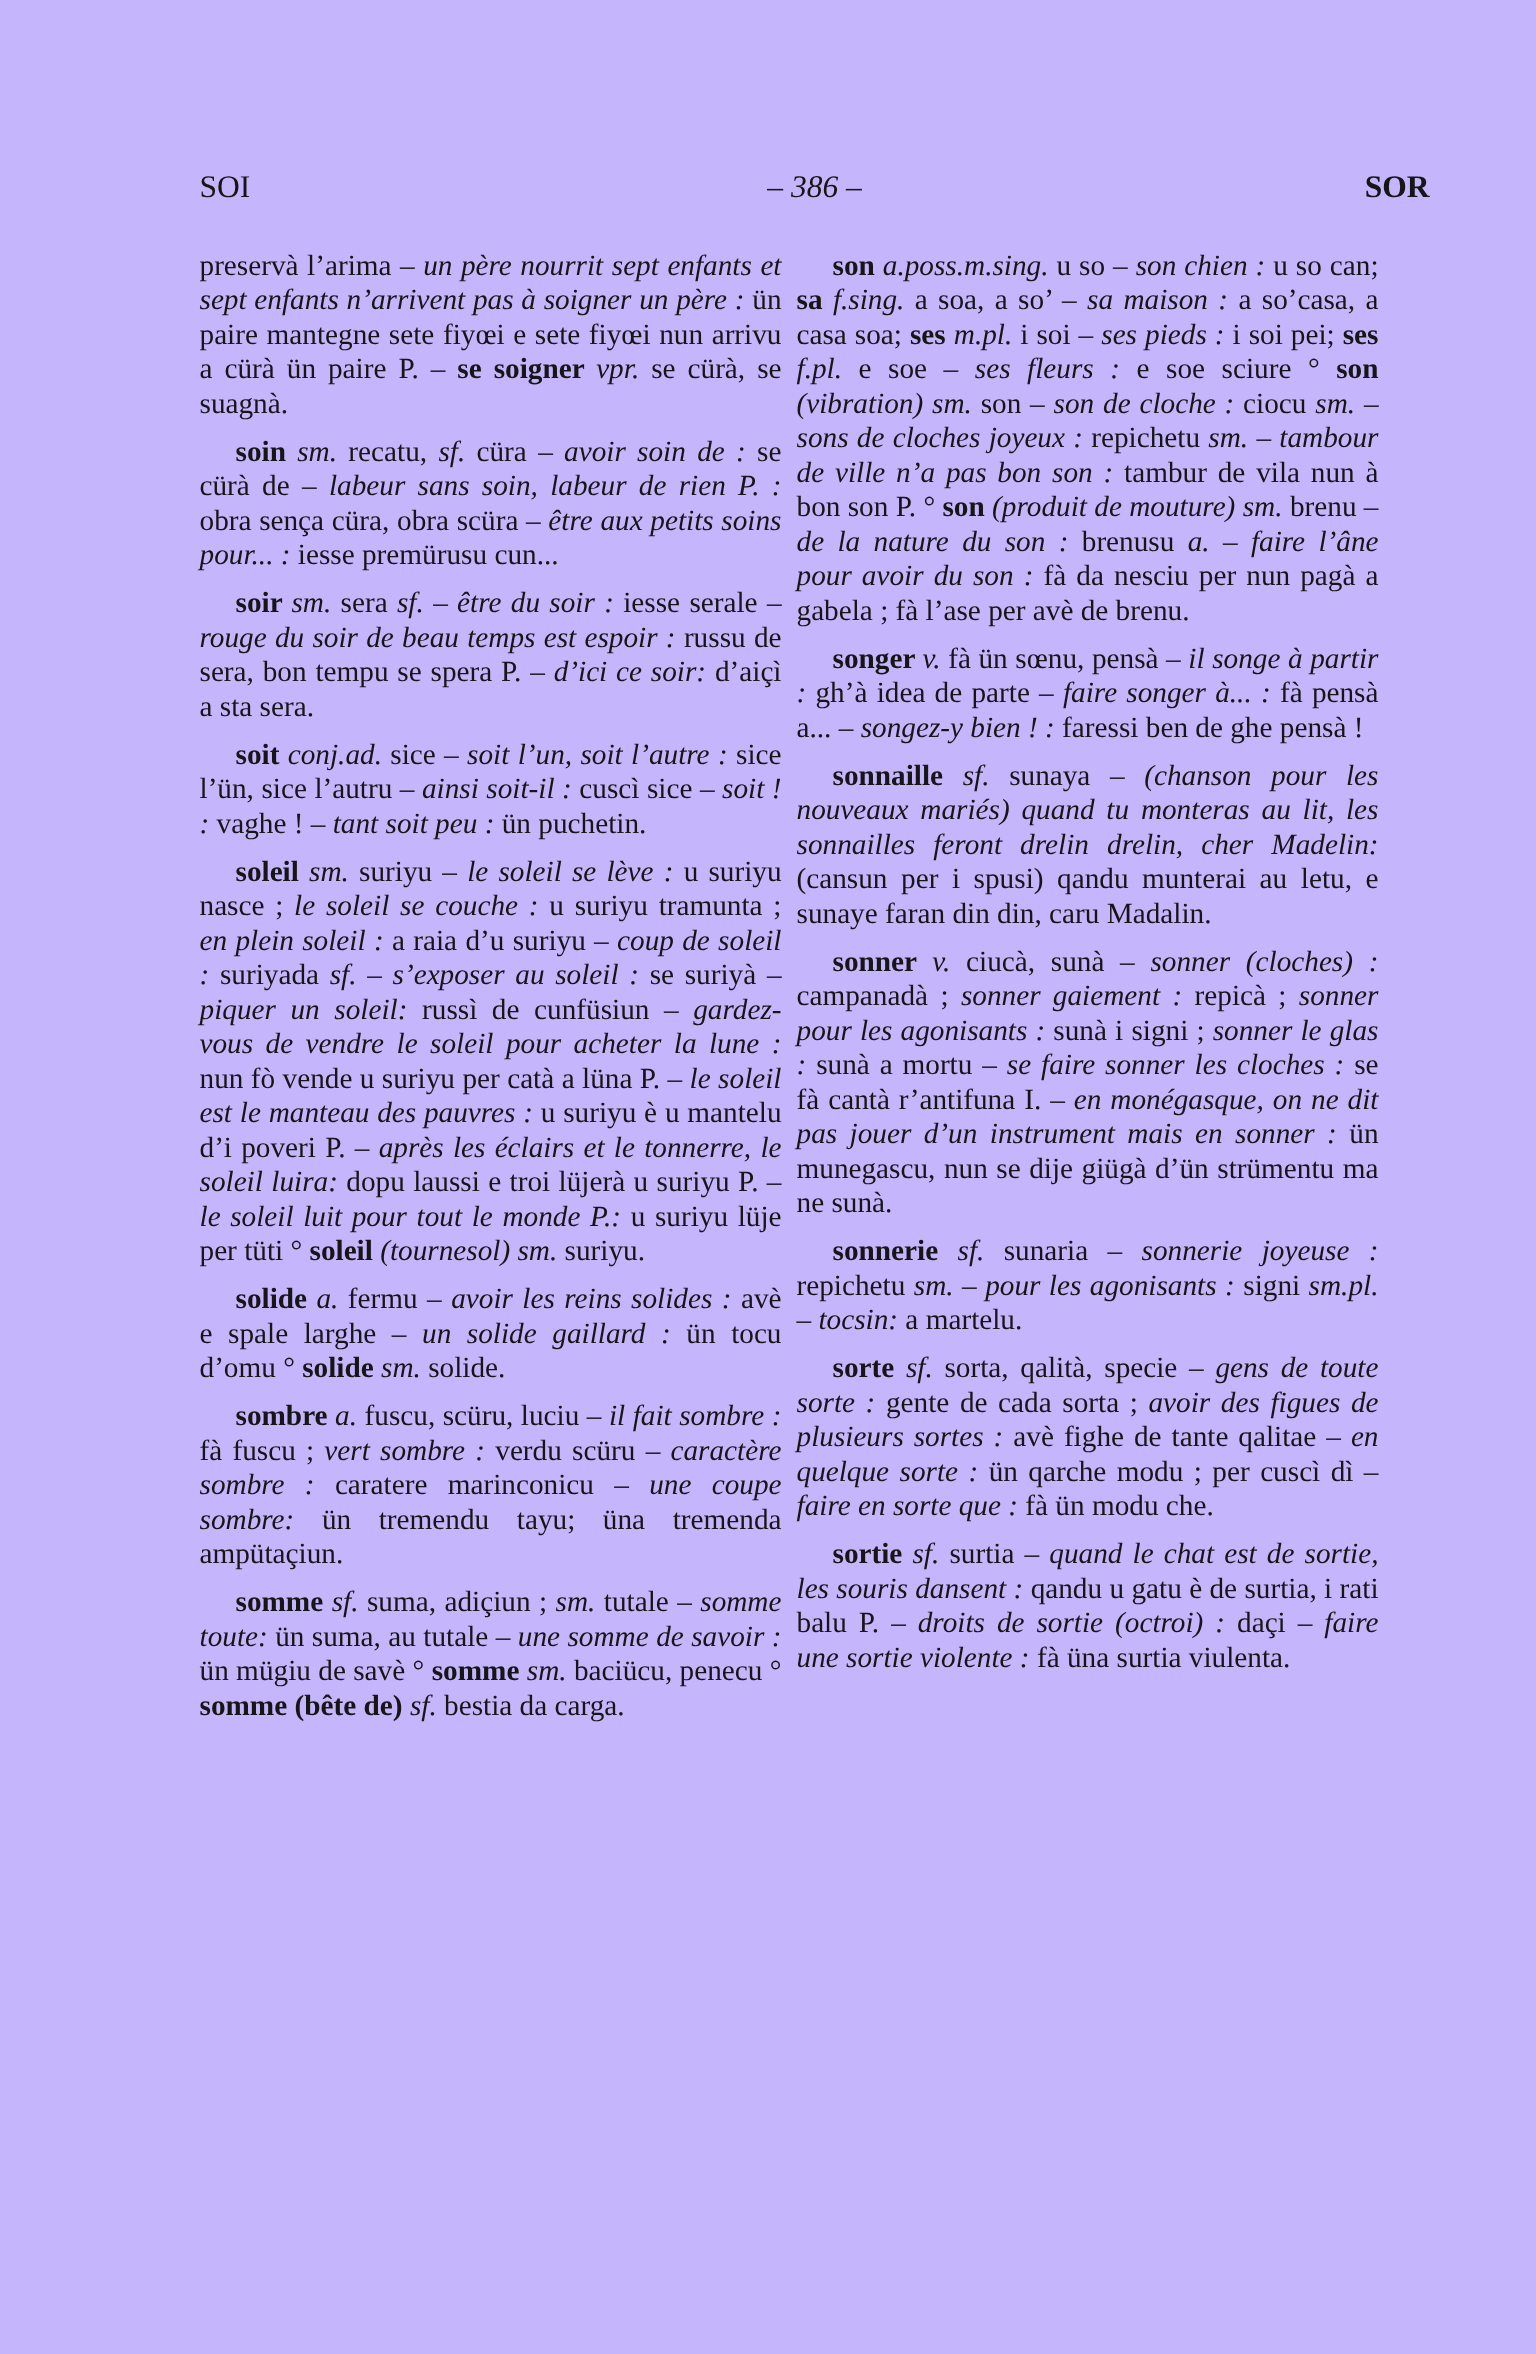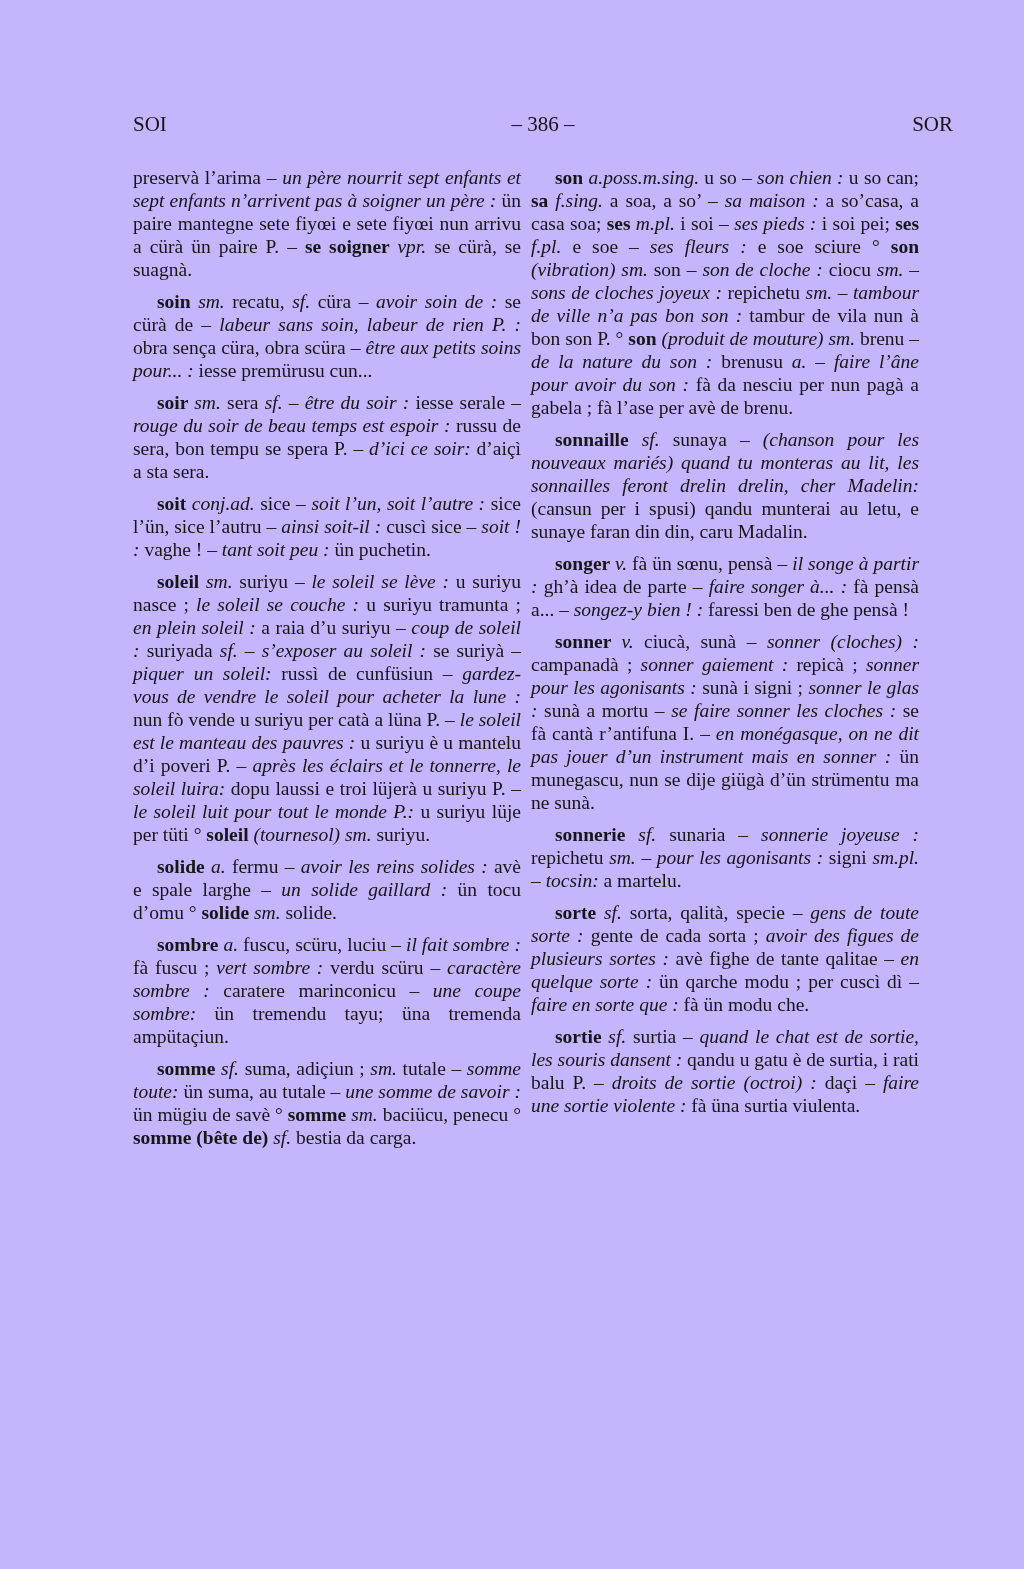--- a/index.html
+++ b/index.html
@@ -21,22 +21,22 @@
   }
   .running-head {
     display: grid;
     grid-template-columns: 1fr auto 1fr;
     align-items: baseline;
     font-size: 21px;
     line-height: 24px;
     margin-bottom: 30px;
   }
   .running-head .left  { justify-self: start; }
-  .running-head .center{ justify-self: center; }
-  .running-head .right { justify-self: end; }
+  .running-head .center{ justify-self: center; font-style: italic; }
+  .running-head .right { justify-self: end; font-weight: bold; }
   .columns {
     display: flex;
     gap: 10px;
   }
   .column {
     width: 388px;
     flex: 0 0 388px;
     text-align: justify;
     hyphens: auto;
     -webkit-hyphens: auto;
@@ -67,21 +67,21 @@
         <p class="entry"><span class="b">soin </span><span class="i">sm. </span><span class="r">recatu, </span><span class="i">sf. </span><span class="r">cüra – </span><span class="i">avoir soin de : </span><span class="r">se cürà de – </span><span class="i">labeur sans soin, labeur de rien P. : </span><span class="r">obra sença cüra, obra scüra – </span><span class="i">être aux petits soins pour... : </span><span class="r">iesse premürusu cun...</span></p>
         <p class="entry"><span class="b">soir </span><span class="i">sm. </span><span class="r">sera </span><span class="i">sf. </span><span class="r">– </span><span class="i">être du soir : </span><span class="r">iesse serale – </span><span class="i">rouge du soir de beau temps est espoir : </span><span class="r">russu de sera, bon tempu se spera P. – </span><span class="i">d’ici ce soir: </span><span class="r">d’aiçì a sta sera.</span></p>
         <p class="entry"><span class="b">soit </span><span class="i">conj.ad. </span><span class="r">sice – </span><span class="i">soit l’un, soit l’autre : </span><span class="r">sice l’ün, sice l’autru – </span><span class="i">ainsi soit-il : </span><span class="r">cuscì sice – </span><span class="i">soit ! : </span><span class="r">vaghe ! – </span><span class="i">tant soit peu : </span><span class="r">ün puchetin.</span></p>
         <p class="entry"><span class="b">soleil </span><span class="i">sm. </span><span class="r">suriyu – </span><span class="i">le soleil se lève : </span><span class="r">u suriyu nasce ; </span><span class="i">le soleil se couche : </span><span class="r">u suriyu tramunta ; </span><span class="i">en plein soleil : </span><span class="r">a raia d’u suriyu – </span><span class="i">coup de soleil : </span><span class="r">suriyada </span><span class="i">sf. </span><span class="r">– </span><span class="i">s’exposer au soleil : </span><span class="r">se suriyà – </span><span class="i">piquer un soleil: </span><span class="r">russì de cunfüsiun – </span><span class="i">gardez-vous de vendre le soleil pour acheter la lune : </span><span class="r">nun fò vende u suriyu per catà a lüna P. – </span><span class="i">le soleil est le manteau des pauvres : </span><span class="r">u suriyu è u mantelu d’i poveri P. – </span><span class="i">après les éclairs et le tonnerre, le soleil luira: </span><span class="r">dopu laussi e troi lüjerà u suriyu P. – </span><span class="i">le soleil luit pour tout le monde P.: </span><span class="r">u suriyu lüje per tüti ° </span><span class="b">soleil </span><span class="i">(tournesol) sm. </span><span class="r">suriyu.</span></p>
         <p class="entry"><span class="b">solide </span><span class="i">a. </span><span class="r">fermu – </span><span class="i">avoir les reins solides : </span><span class="r">avè e spale larghe – </span><span class="i">un solide gaillard : </span><span class="r">ün tocu d’omu ° </span><span class="b">solide </span><span class="i">sm. </span><span class="r">solide.</span></p>
         <p class="entry"><span class="b">sombre </span><span class="i">a. </span><span class="r">fuscu, scüru, luciu – </span><span class="i">il fait sombre : </span><span class="r">fà fuscu ; </span><span class="i">vert sombre : </span><span class="r">verdu scüru – </span><span class="i">caractère sombre : </span><span class="r">caratere marinconicu – </span><span class="i">une coupe sombre: </span><span class="r">ün tremendu tayu; üna tremenda ampütaçiun.</span></p>
         <p class="entry"><span class="b">somme </span><span class="i">sf. </span><span class="r">suma, adiçiun ; </span><span class="i">sm. </span><span class="r">tutale – </span><span class="i">somme toute: </span><span class="r">ün suma, au tutale – </span><span class="i">une somme de savoir : </span><span class="r">ün mügiu de savè ° </span><span class="b">somme </span><span class="i">sm. </span><span class="r">baciücu, penecu ° </span><span class="b">somme (bête de) </span><span class="i">sf. </span><span class="r">bestia da carga.</span></p>
       </div>
     <div class="column">
         <p class="entry"><span class="b">son </span><span class="i">a.poss.m.sing. </span><span class="r">u so – </span><span class="i">son chien : </span><span class="r">u so can; </span><span class="b">sa </span><span class="i">f.sing. </span><span class="r">a soa, a so’ – </span><span class="i">sa maison : </span><span class="r">a so’casa, a casa soa; </span><span class="b">ses </span><span class="i">m.pl. </span><span class="r">i soi – </span><span class="i">ses pieds : </span><span class="r">i soi pei; </span><span class="b">ses </span><span class="i">f.pl. </span><span class="r">e soe – </span><span class="i">ses fleurs : </span><span class="r">e soe sciure ° </span><span class="b">son </span><span class="i">(vibration) sm. </span><span class="r">son – </span><span class="i">son de cloche : </span><span class="r">ciocu </span><span class="i">sm. </span><span class="r">– </span><span class="i">sons de cloches joyeux : </span><span class="r">repichetu </span><span class="i">sm. </span><span class="r">– </span><span class="i">tambour de ville n’a pas bon son : </span><span class="r">tambur de vila nun à bon son P. ° </span><span class="b">son </span><span class="i">(produit de mouture) sm. </span><span class="r">brenu – </span><span class="i">de la nature du son : </span><span class="r">brenusu </span><span class="i">a. </span><span class="r">– </span><span class="i">faire l’âne pour avoir du son : </span><span class="r">fà da nesciu per nun pagà a gabela ; fà l’ase per avè de brenu.</span></p>
+        <p class="entry"><span class="b">songer </span><span class="i">v. </span><span class="r">fà ün sœnu, pensà – </span><span class="i">il songe à partir : </span><span class="r">gh’à idea de parte – </span><span class="i">faire songer à... : </span><span class="r">fà pensà a... – </span><span class="i">songez-y bien ! : </span><span class="r">faressi ben de ghe pensà !</span></p>
         <p class="entry"><span class="b">sonnaille </span><span class="i">sf. </span><span class="r">sunaya – </span><span class="i">(chanson pour les nouveaux mariés) quand tu monteras au lit, les sonnailles feront drelin drelin, cher Madelin: </span><span class="r">(cansun per i spusi) qandu munterai au letu, e sunaye faran din din, caru Madalin.</span></p>
-        <p class="entry"><span class="b">songer </span><span class="i">v. </span><span class="r">fà ün sœnu, pensà – </span><span class="i">il songe à partir : </span><span class="r">gh’à idea de parte – </span><span class="i">faire songer à... : </span><span class="r">fà pensà a... – </span><span class="i">songez-y bien ! : </span><span class="r">faressi ben de ghe pensà !</span></p>
         <p class="entry"><span class="b">sonner </span><span class="i">v. </span><span class="r">ciucà, sunà – </span><span class="i">sonner (cloches) : </span><span class="r">campanadà ; </span><span class="i">sonner gaiement : </span><span class="r">repicà ; </span><span class="i">sonner pour les agonisants : </span><span class="r">sunà i signi ; </span><span class="i">sonner le glas : </span><span class="r">sunà a mortu – </span><span class="i">se faire sonner les cloches : </span><span class="r">se fà cantà r’antifuna I. – </span><span class="i">en monégasque, on ne dit pas jouer d’un instrument mais en sonner : </span><span class="r">ün munegascu, nun se dije giügà d’ün strümentu ma ne sunà.</span></p>
         <p class="entry"><span class="b">sonnerie </span><span class="i">sf. </span><span class="r">sunaria – </span><span class="i">sonnerie joyeuse : </span><span class="r">repichetu </span><span class="i">sm. </span><span class="r">– </span><span class="i">pour les agonisants : </span><span class="r">signi </span><span class="i">sm.pl. </span><span class="r">– </span><span class="i">tocsin: </span><span class="r">a martelu.</span></p>
         <p class="entry"><span class="b">sorte </span><span class="i">sf. </span><span class="r">sorta, qalità, specie – </span><span class="i">gens de toute sorte : </span><span class="r">gente de cada sorta ; </span><span class="i">avoir des figues de plusieurs sortes : </span><span class="r">avè fighe de tante qalitae – </span><span class="i">en quelque sorte : </span><span class="r">ün qarche modu ; per cuscì dì – </span><span class="i">faire en sorte que : </span><span class="r">fà ün modu che.</span></p>
         <p class="entry"><span class="b">sortie </span><span class="i">sf. </span><span class="r">surtia – </span><span class="i">quand le chat est de sortie, les souris dansent : </span><span class="r">qandu u gatu è de surtia, i rati balu P. – </span><span class="i">droits de sortie (octroi) : </span><span class="r">daçi – </span><span class="i">faire une sortie violente : </span><span class="r">fà üna surtia viulenta.</span></p>
       </div>
   </div>
 </div>
 
 </body></html>

